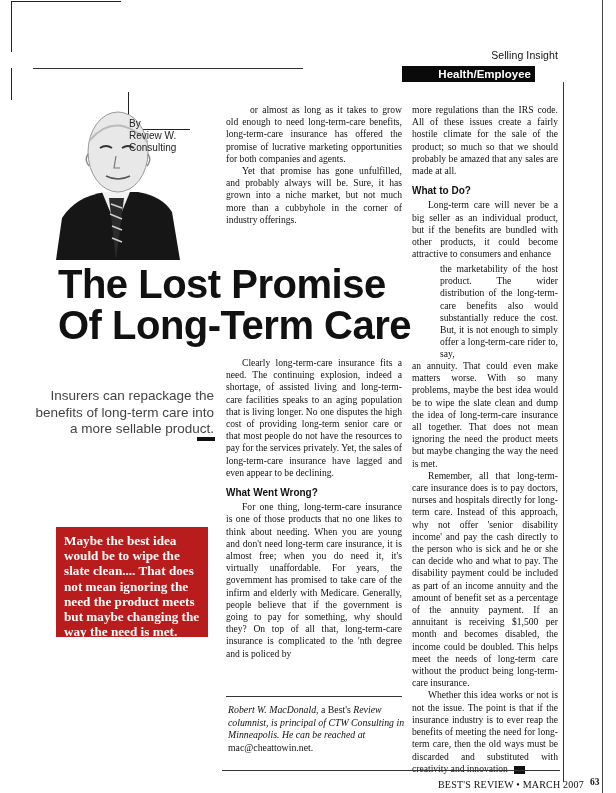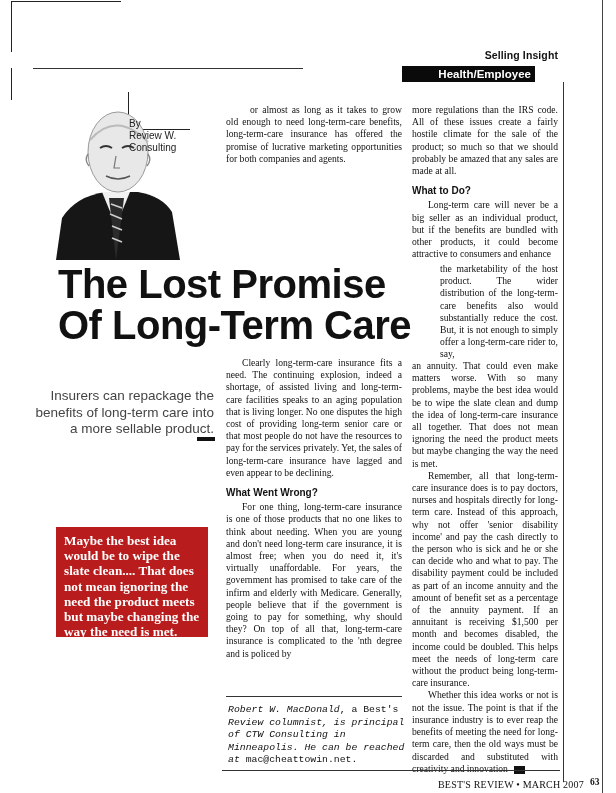--- a/index.html
+++ b/index.html
@@ -5,21 +5,21 @@
   html, body { margin: 0; padding: 0; background: #ffffff; }
   body { width: 616px; height: 793px; position: relative; overflow: hidden; font-family: "DejaVu Serif", serif; color: #111; }
   .abs { position: absolute; }
   .serif { font-family: "Liberation Serif", serif; }
   .sans { font-family: "Liberation Sans", sans-serif; }
 
   
   .vline { position: absolute; width: 1px; background: #222; }
   .hline { position: absolute; height: 1px; background: #222; }
 
-  .section-kicker { right: 58px; top: 49px; font-size: 10.5px; font-weight: bold; letter-spacing: 0.1px; }
+  .section-kicker { right: 58px; top: 49px; font-size: 10.5px; font-weight: normal; letter-spacing: 0.1px; }
   .section-bar { left: 402px; top: 66px; width: 133px; height: 16px; background: #0a0a0a; color: #fff; font-size: 11.5px; font-weight: bold; line-height: 16px; text-align: right; padding-right: 4px; box-sizing: border-box; }
 
   
   .photo { left: 56px; top: 100px; width: 124px; height: 160px; }
 
   .byline { left: 129px; top: 118px; font-size: 10px; line-height: 12px; color: #222; }
   .byline div { white-space: nowrap; }
 
   
   .col { font-size: 9.6px; line-height: 12.2px; text-align: justify; }
@@ -27,21 +27,21 @@
   .col p.noindent { text-indent: 0; }
   .col h3 { margin: 8px 0 2px 0; font-family: "Liberation Sans", sans-serif; font-size: 10px; font-weight: bold; }
 
   .title { left: 58px; top: 264px; font-family: "Liberation Sans", sans-serif; font-weight: bold; font-size: 40px; line-height: 41px; letter-spacing: -0.5px; white-space: nowrap; }
 
   .deck { left: 30px; top: 388px; width: 184px; text-align: right; font-family: "Liberation Sans", sans-serif; font-size: 13.5px; line-height: 16.5px; color: #444; font-weight: 400; }
   .deck-end { left: 197px; top: 437px; width: 18px; height: 4px; background: #111; }
 
   .pullquote { left: 56px; top: 527px; width: 152px; height: 110px; background: #b91c1c; color: #fff; font-family: "Liberation Serif", serif; font-weight: bold; font-size: 13.2px; line-height: 15.2px; padding: 6px 6px 4px 8px; box-sizing: border-box; }
 
-  .bio { left: 228px; top: 704px; width: 180px; font-family: Liberation Mono, monospace; font-size: 9.8px; line-height: 12.6px; }
+  .bio { left: 228px; top: 704px; width: 180px; font-family: Liberation Serif, serif; font-size: 9.8px; line-height: 12.6px; }
   .bio .it { font-style: italic; }
 
   .footer { left: 438px; top: 779px; font-family: "Liberation Serif", serif; font-size: 10px; letter-spacing: 0.2px; }
   .pageno { left: 590px; top: 777px; font-family: "Liberation Serif", serif; font-size: 9.5px; font-weight: bold; }
   .endmark { display: inline-block; width: 11px; height: 8px; background: #111; color: #fff; font-size: 5px; line-height: 8px; text-align: center; vertical-align: middle; margin-left: 6px; font-family: "Liberation Sans", sans-serif; }
 </style>
 </head>
 <body>
 
 <div class="vline" style="left:11px; top:2px; height:50px;"></div>
@@ -72,20 +72,21 @@
 </div>
 
 <div class="abs byline sans">
   <div>By</div>
   <div>Review W.</div>
   <div>Consulting</div>
 </div>
 
 <div class="abs col serif" style="left:226px; top:104px; width:176px;">
   <p class="noindent" style="text-indent:24px;">or almost as long as it takes to grow old enough to need long-term-care benefits, long-term-care insurance has offered the promise of lucrative marketing opportunities for both companies and agents.</p>
+  <p>Yet that promise has gone unfulfilled, and probably always will be. Sure, it has grown into a niche market, but not much more than a cubbyhole in the corner of industry offerings.</p>
 </div>
 
 <div class="abs title">
   <div>The Lost Promise</div>
   <div>Of Long-Term Care</div>
 </div>
 
 <div class="abs deck">Insurers can repackage the benefits of long-term care into a more sellable product.</div>
 <div class="abs deck-end"></div>
 

